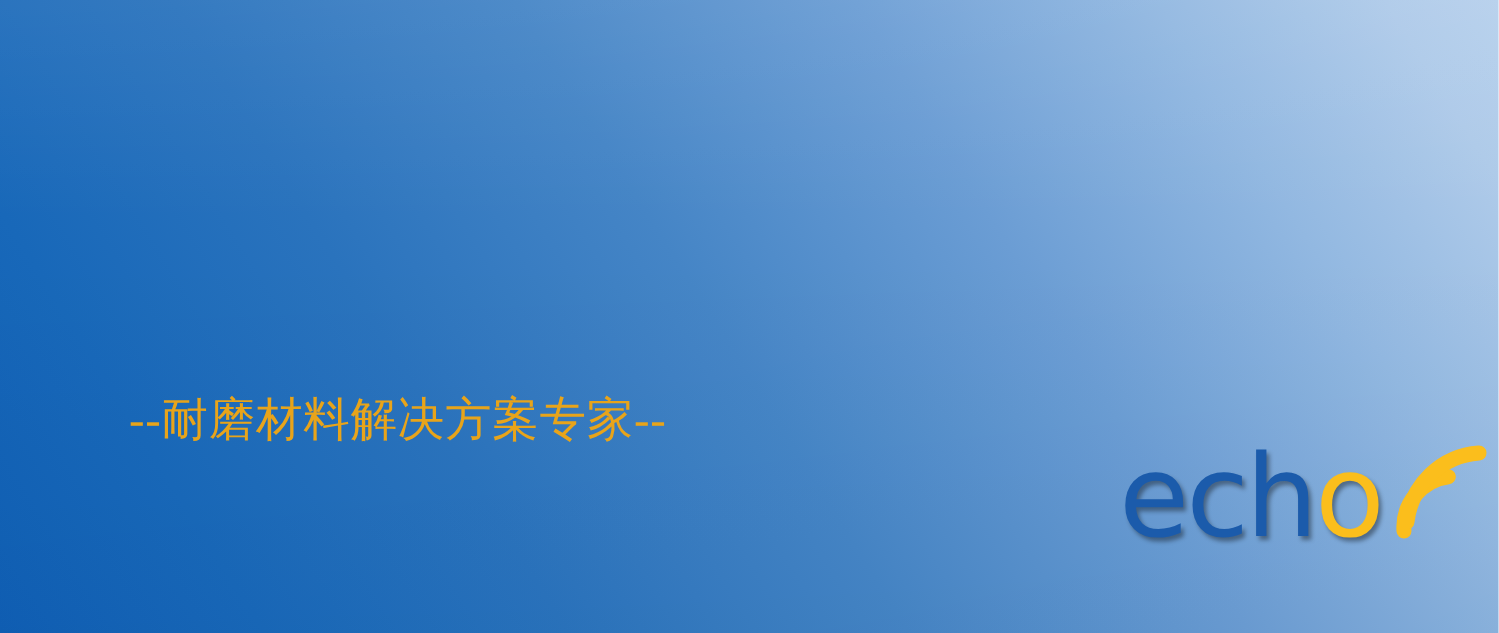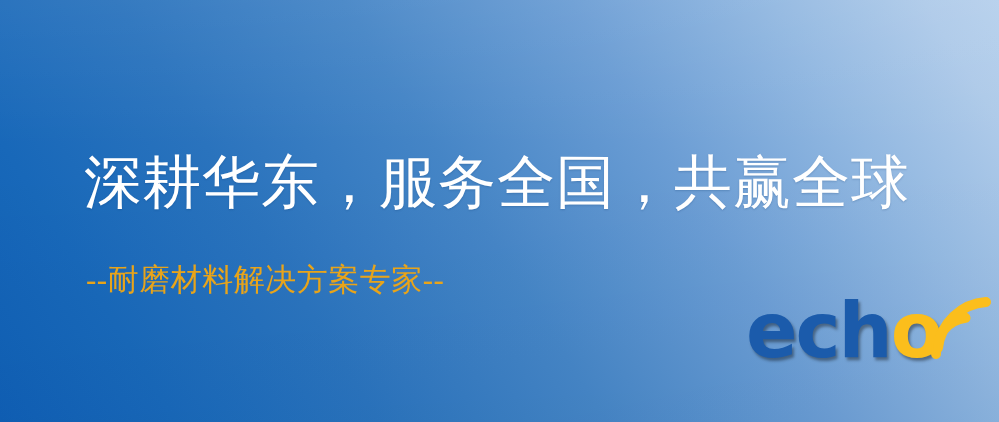--- a/index.html
+++ b/index.html
@@ -71,21 +71,21 @@
     left: 742px;
     top: 292px;
     width: 252px;
     height: 126px;
   }
   #logo-wordmark {
     position: absolute;
     left: 4px;
     top: 0px;
     font-family: "DejaVu Sans", sans-serif;
-    font-weight: bold;
+    font-weight: normal;
     font-size: 76px;
     line-height: 78px;
     letter-spacing: -2px;
     color: #1b5bab;
     text-shadow: 2px 3px 3px rgba(0,0,0,0.38);
     white-space: nowrap;
   }
   #logo-wordmark .echo-o {
     color: #fbbe1c;
     text-shadow: 2px 3px 3px rgba(0,0,0,0.38);
@@ -116,21 +116,20 @@
     letter-spacing: 0;
   }
 </style>
 </head>
 <body>
 
 <div id="banner">
 
   <div id="sheen"></div>
 
-  <div id="headline">深耕华东，服务全国，共赢全球</div>
 
   <div id="subline">--耐磨材料解决方案专家--</div>
 
   <div id="logo">
 
     <div id="logo-wordmark"><span>ech</span><span class="echo-o">o</span></div>
 
     <svg id="logo-arcs" viewBox="0 0 64 66">
       <g fill="none" stroke="#fbbe1c" stroke-linecap="round">
         <path d="M 8 60 A 34 34 0 0 1 40 26" stroke-width="10" transform="rotate(-4 8 60)"></path>

